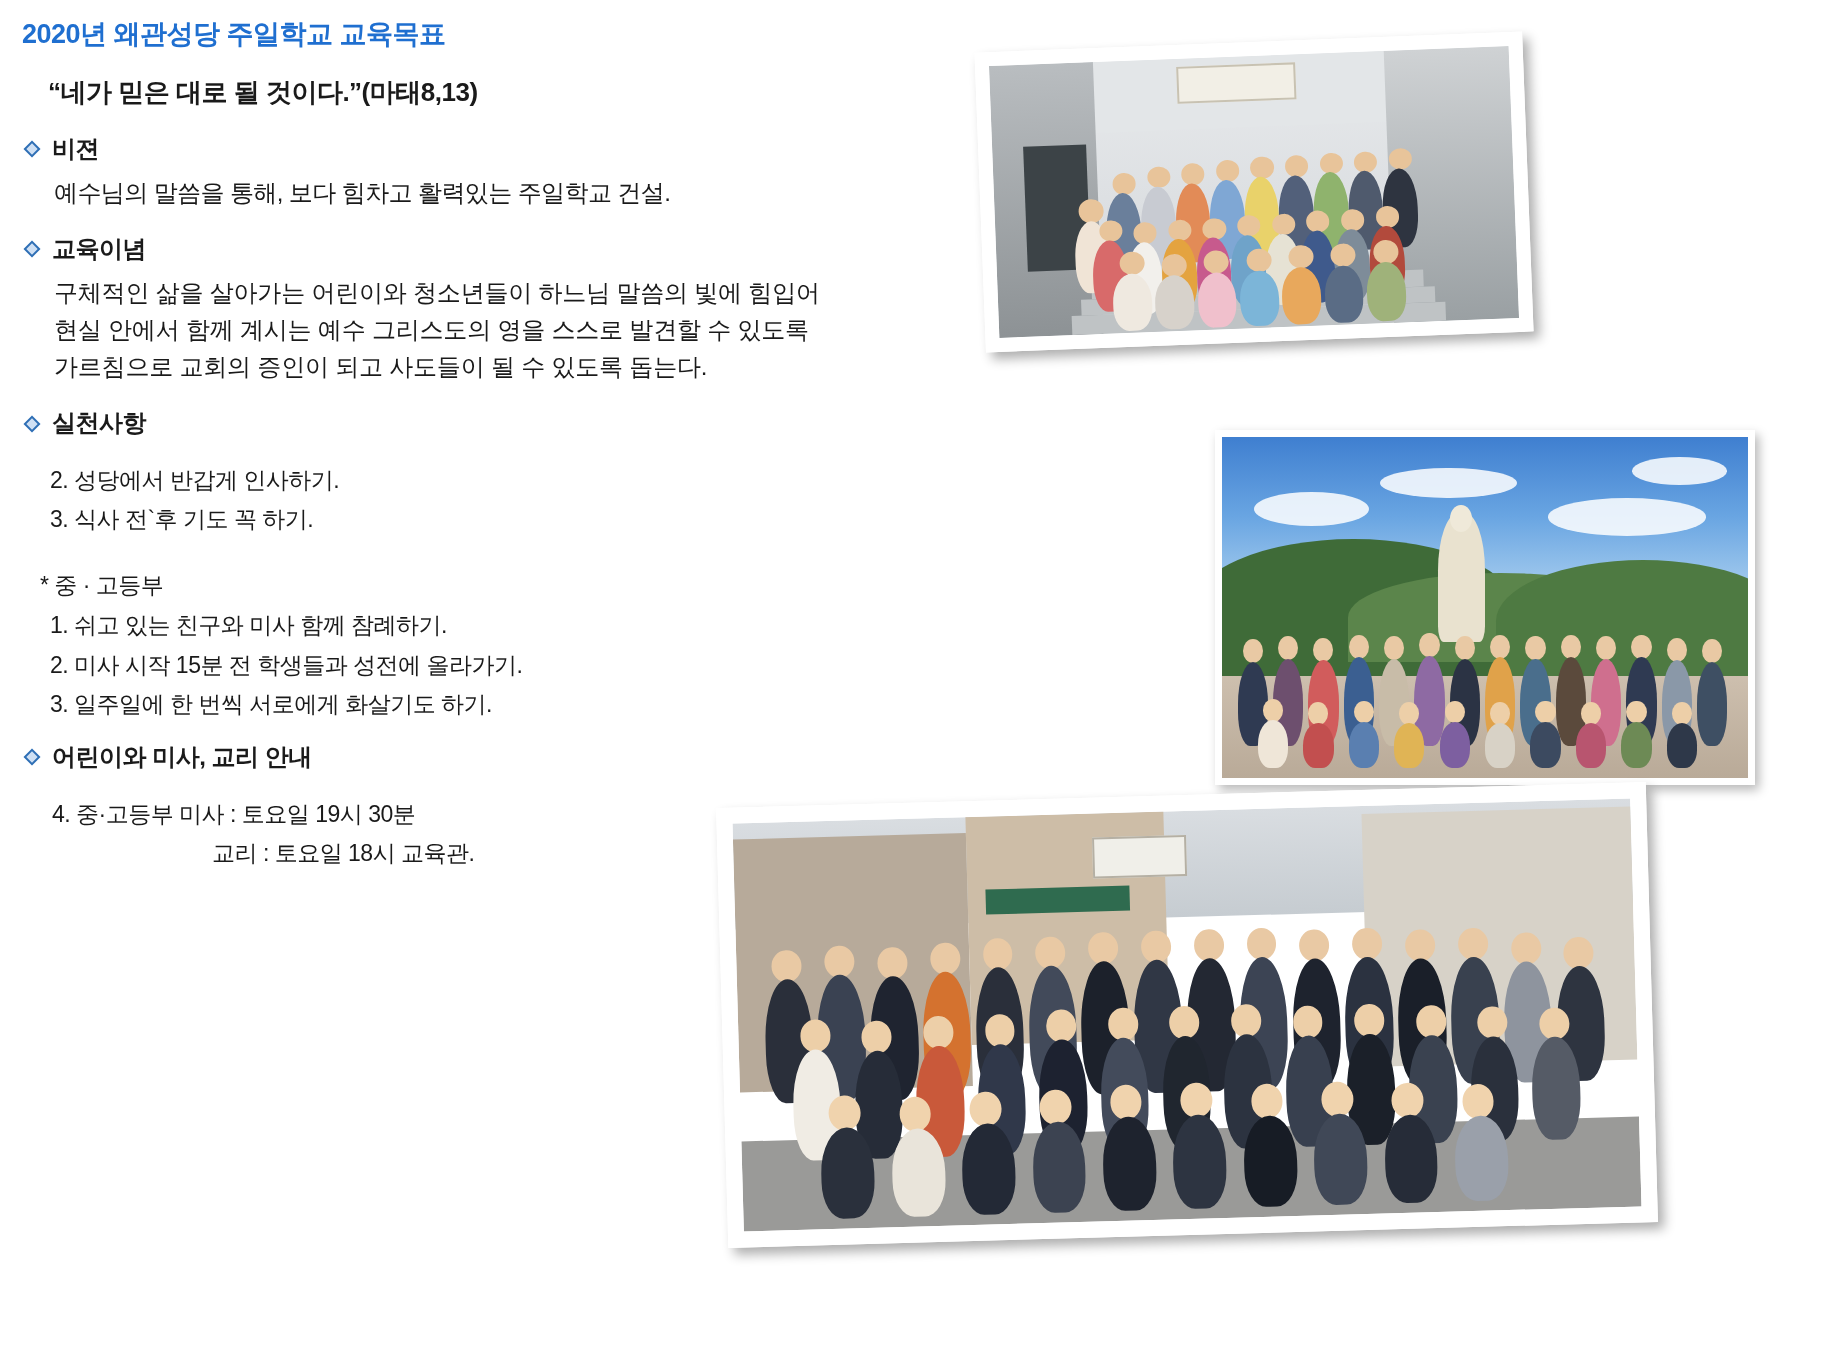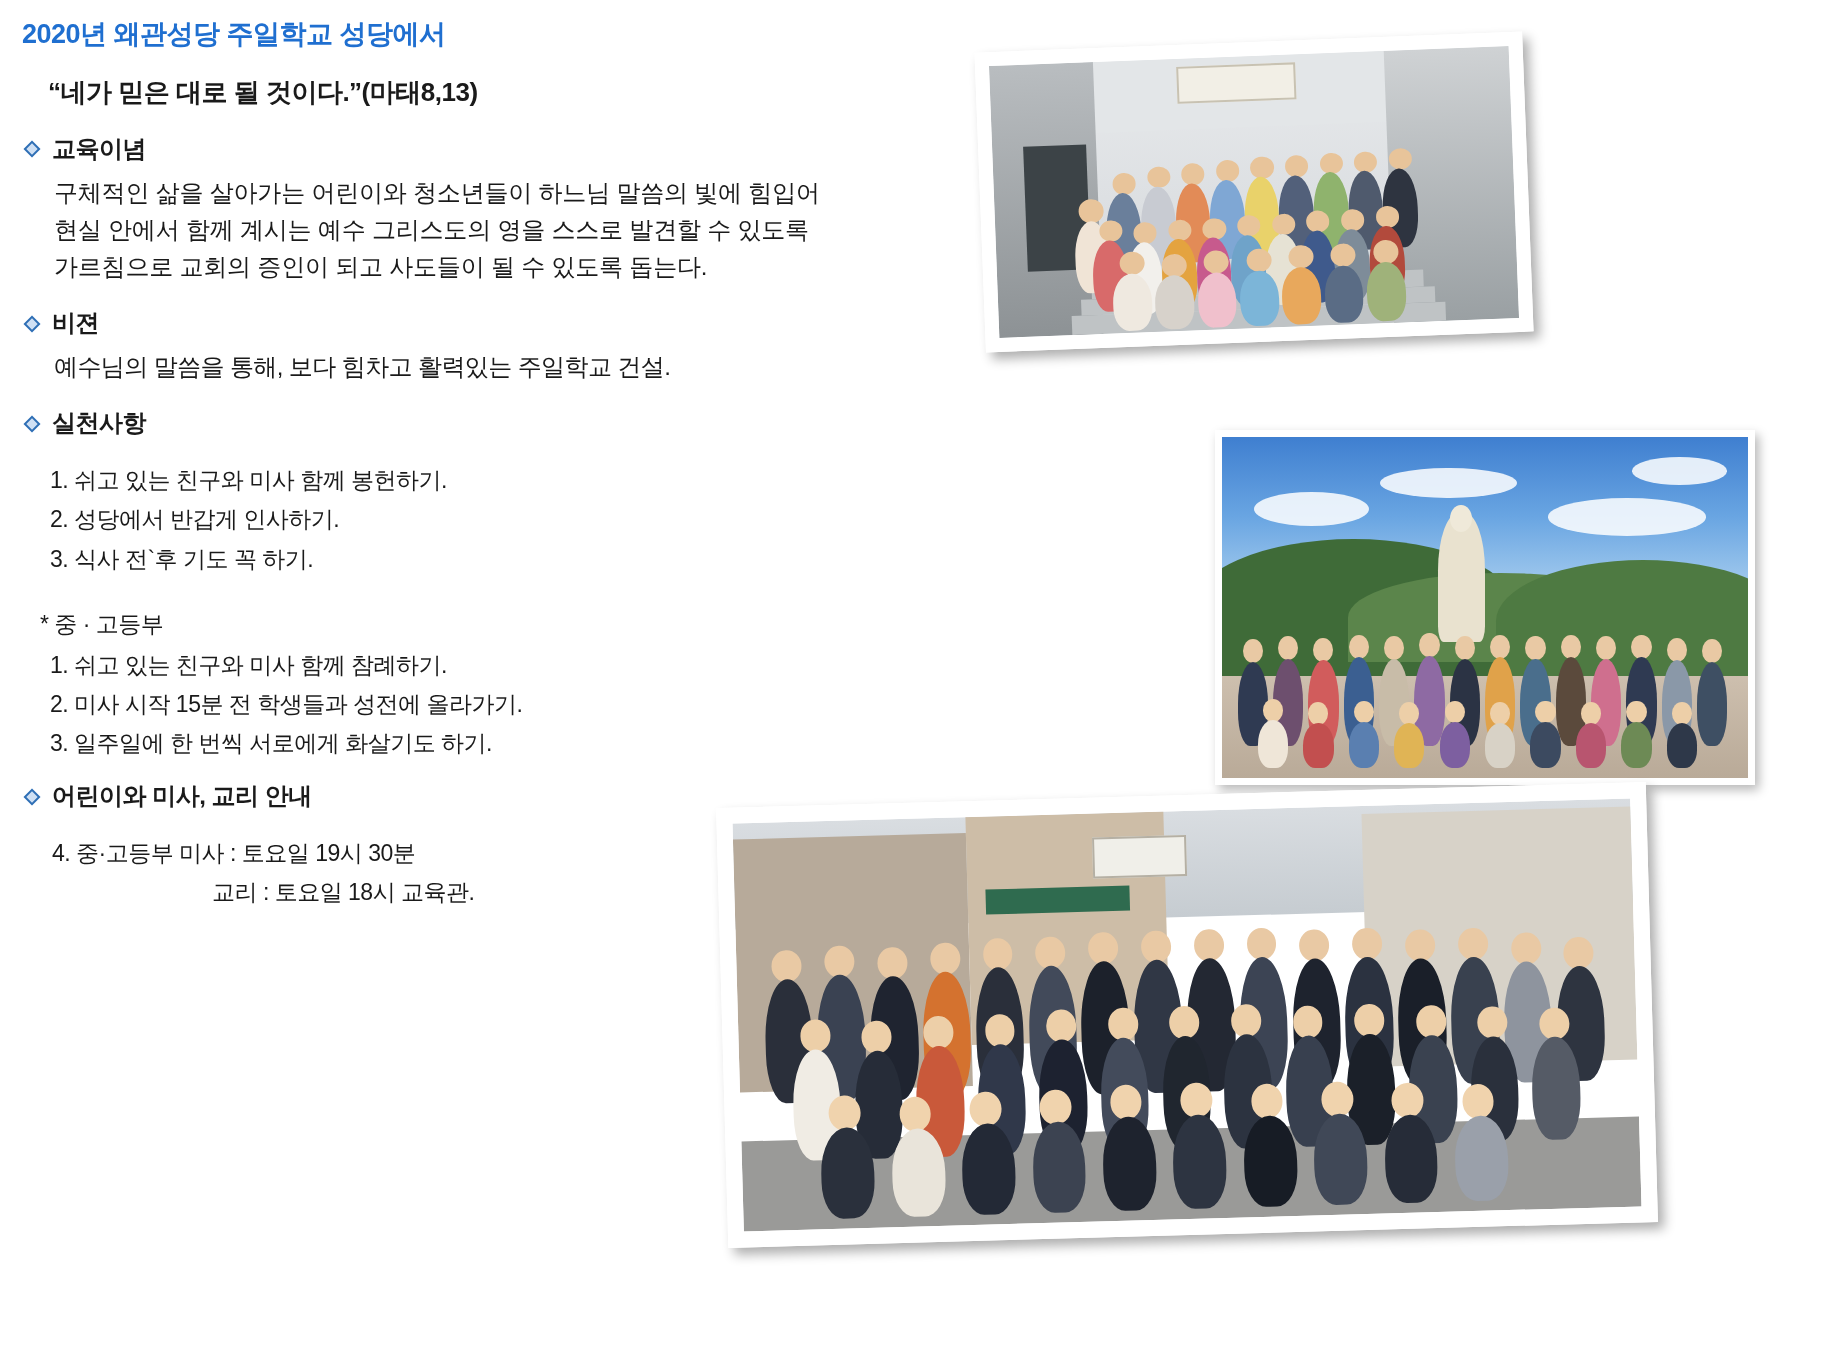--- a/index.html
+++ b/index.html
@@ -210,54 +210,53 @@
   .s3-road { position:absolute; left:0; bottom:0; width:100%; height:22%; background:#9a9a98; }
   .s3-crowd { position:absolute; left:1%; bottom:1%; width:98%; height:72%; }
 </style>
 </head>
 <body>
 
 <div class="page">
 
   <div class="text-col">
 
-    <div class="doc-title">2020년 왜관성당 주일학교 성당에서</div>
+    <div class="doc-title">2020년 왜관성당 주일학교 교육목표</div>
 
     <div class="verse">“네가 믿은 대로 될 것이다.”(마태8,13)</div>
+
+    <div class="section">
+      <div class="sec-head">
+        <span class="diamond"></span>
+        <span class="sec-title">비젼</span>
+      </div>
+      <div class="sec-body">
+        <div class="body-line">예수님의 말씀을 통해, 보다 힘차고 활력있는 주일학교 건설.</div>
+      </div>
+    </div>
 
     <div class="section">
       <div class="sec-head">
         <span class="diamond"></span>
         <span class="sec-title">교육이념</span>
       </div>
       <div class="sec-body">
         <div class="body-line justified">구체적인 삶을 살아가는 어린이와 청소년들이 하느님 말씀의 빛에 힘입어</div>
         <div class="body-line justified">현실 안에서 함께 계시는 예수 그리스도의 영을 스스로 발견할 수 있도록</div>
         <div class="body-line justified">가르침으로 교회의 증인이 되고 사도들이 될 수 있도록 돕는다.</div>
       </div>
     </div>
 
     <div class="section">
       <div class="sec-head">
         <span class="diamond"></span>
-        <span class="sec-title">비젼</span>
-      </div>
-      <div class="sec-body">
-        <div class="body-line">예수님의 말씀을 통해, 보다 힘차고 활력있는 주일학교 건설.</div>
-      </div>
-    </div>
-
-    <div class="section">
-      <div class="sec-head">
-        <span class="diamond"></span>
         <span class="sec-title">실천사항</span>
       </div>
       <div class="spacer-sm"></div>
       <div class="group">
-        <div class="group-item">1. 쉬고 있는 친구와 미사 함께 봉헌하기.</div>
         <div class="group-item">2. 성당에서 반갑게 인사하기.</div>
         <div class="group-item">3. 식사 전`후 기도 꼭 하기.</div>
       </div>
       <div class="spacer-md"></div>
       <div class="group">
         <div class="group-head">* 중 · 고등부</div>
         <div class="group-item">1. 쉬고 있는 친구와 미사 함께 참례하기.</div>
         <div class="group-item">2. 미사 시작 15분 전 학생들과 성전에 올라가기.</div>
         <div class="group-item">3. 일주일에 한 번씩 서로에게 화살기도 하기.</div>
       </div>

